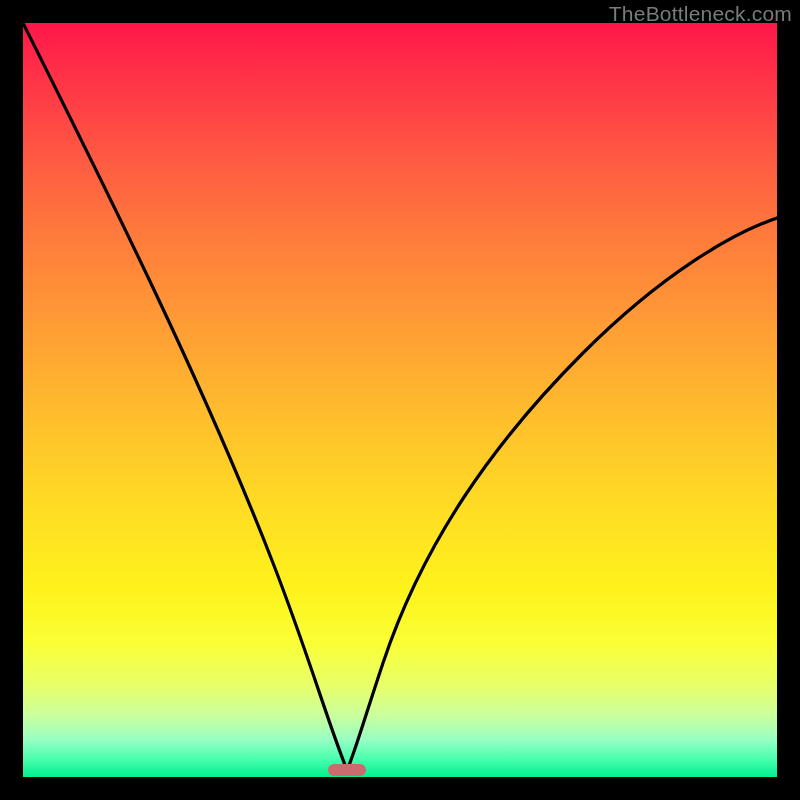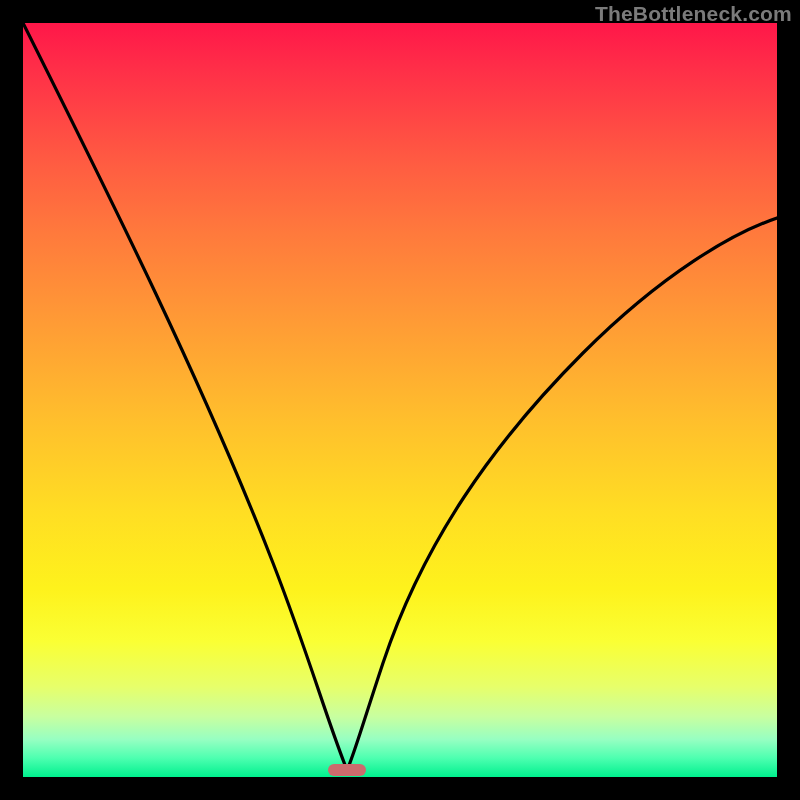--- a/index.html
+++ b/index.html
@@ -41,21 +41,21 @@
     border-radius: 6px;
     background: #cc6b6d;
   }
   .watermark {
     position: absolute;
     top: 2px;
     right: 8px;
     color: #7b7b7b;
     font-size: 21px;
     letter-spacing: 0.2px;
-    font-weight: 700;
+    font-weight: 400;
   }
   svg.curve {
     position: absolute;
     left: 0;
     top: 0;
     width: 754px;
     height: 754px;
   }
 </style>
 </head>

